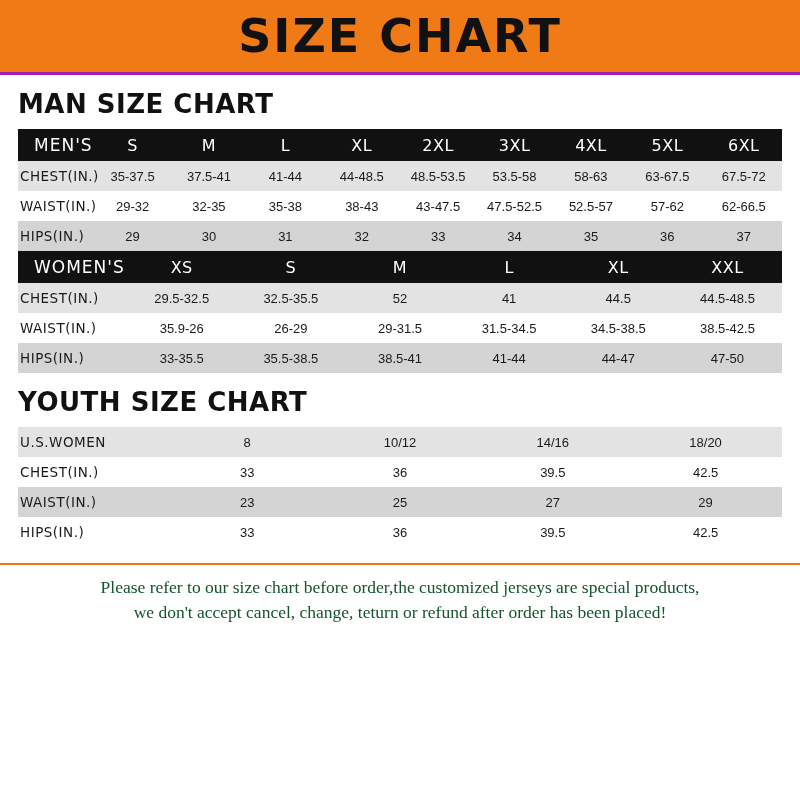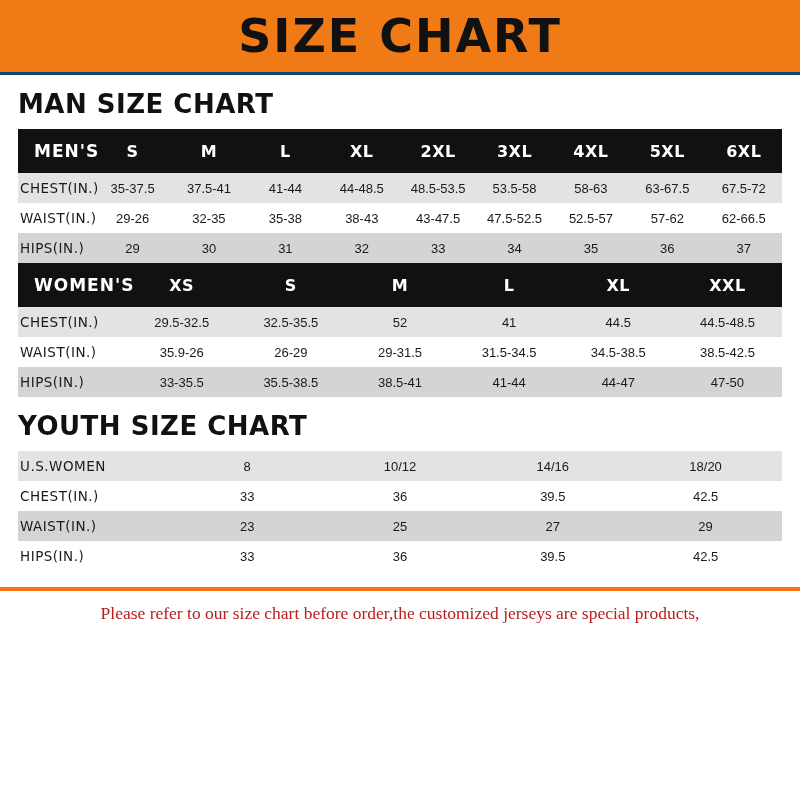--- a/index.html
+++ b/index.html
@@ -20,21 +20,21 @@
     background: #fff;
     box-sizing: border-box;
   }
   
   .banner {
     height: 72px;
     background: #f07a15;
     display: flex;
     align-items: center;
     justify-content: center;
-    border-bottom: 3px solid #0c4a6e;
+    border-bottom: 3px solid #a21caf;
   }
   .banner-title {
     font-family: "DejaVu Sans", sans-serif;
     font-weight: bold;
     font-size: 46px;
     letter-spacing: 2px;
     color: #111;
     line-height: 1;
   }
   
@@ -54,23 +54,23 @@
     border-collapse: collapse;
     table-layout: fixed;
     font-size: 13px;
     color: #1a1a1a;
   }
   table.size-table tr.head-row {
     background: #111111;
     color: #ffffff;
   }
   table.size-table tr.head-row th {
-    padding: 12px 2px;
+    padding: 6px 2px;
     font-size: 16px;
-    font-weight: bold;
+    font-weight: normal;
     font-family: "DejaVu Sans", sans-serif;
     text-align: center;
     letter-spacing: 0.5px;
     margin-left: 46px;
   }
   table.size-table tr.head-row th.label-col {
     text-align: left;
     padding-left: 16px;
     font-size: 17px;
     letter-spacing: 1px;
@@ -87,23 +87,23 @@
     letter-spacing: 0.5px;
     font-family: "DejaVu Sans", sans-serif;
   }
   table.size-table tr.band-a td { background: #e3e3e3; }
   table.size-table tr.band-b td { background: #ffffff; }
   table.size-table tr.band-c td { background: #d4d4d4; }
 
   
   .footer-note {
     margin-top: 16px;
-    border-top: 4px solid #f97316;
+    border-top: 2px solid #f97316;
     padding: 10px 14px 0 14px;
-    color: #b91c1c;
+    color: #14532d;
     font-family: "Liberation Serif", serif;
     font-size: 17.5px;
     line-height: 1.45;
     text-align: center;
   }
   .footer-note div { white-space: nowrap; }
 </style>
 </head>
 <body>
 
@@ -136,21 +136,21 @@
         <td>41-44</td>
         <td>44-48.5</td>
         <td>48.5-53.5</td>
         <td>53.5-58</td>
         <td>58-63</td>
         <td>63-67.5</td>
         <td>67.5-72</td>
       </tr>
       <tr class="band-b">
         <td class="label-col">WAIST(IN.)</td>
-        <td>29-26</td>
+        <td>29-32</td>
         <td>32-35</td>
         <td>35-38</td>
         <td>38-43</td>
         <td>43-47.5</td>
         <td>47.5-52.5</td>
         <td>52.5-57</td>
         <td>57-62</td>
         <td>62-66.5</td>
       </tr>
       <tr class="band-c">
@@ -243,15 +243,16 @@
         <td>36</td>
         <td>39.5</td>
         <td>42.5</td>
       </tr>
     </tbody>
       </table>
   </div>
 
   <div class="footer-note">
     <div>Please refer to our size chart before order,the customized jerseys are special products,</div>
+    <div>we don't accept cancel, change, teturn or refund after order has been placed!</div>
   </div>
 
 </div>
 
 </body></html>

